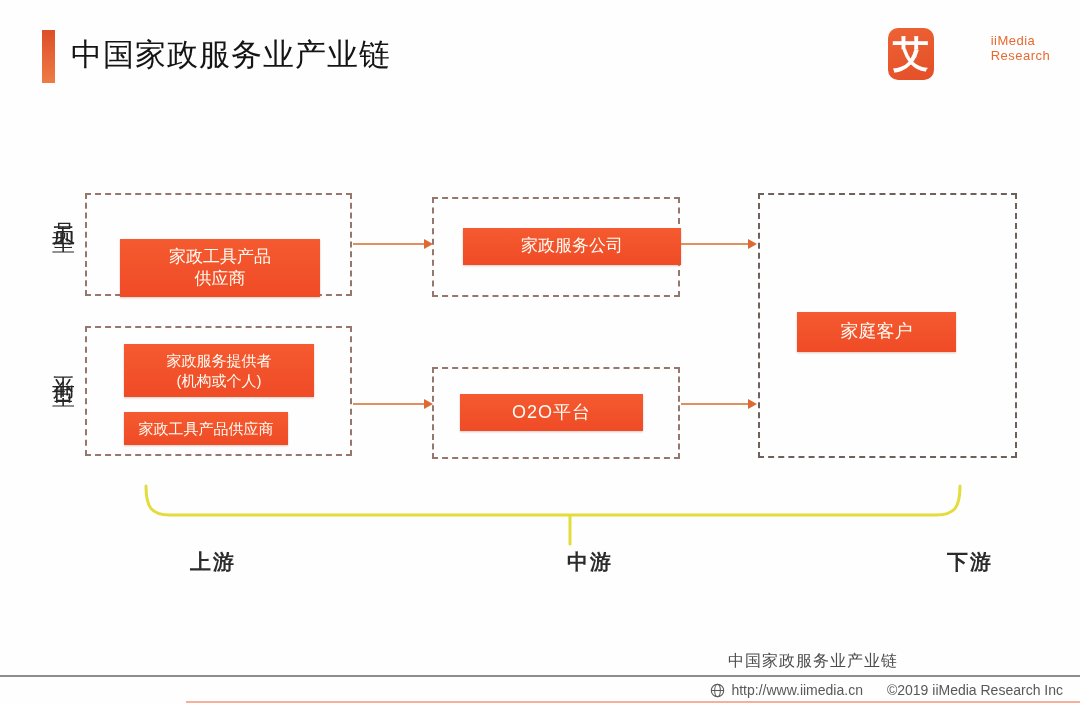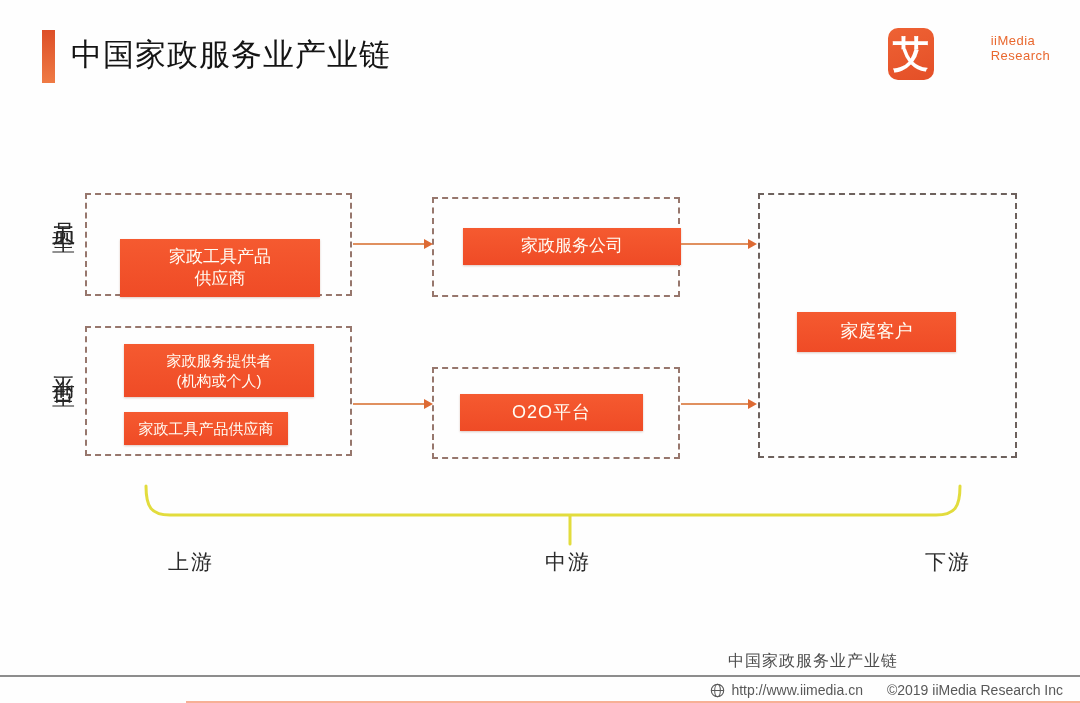--- a/index.html
+++ b/index.html
@@ -77,22 +77,22 @@
   #node-provider      { left: 124px; top: 344px; width: 190px; height: 53px; font-size: 15px; }
   #node-tool-supplier2{ left: 124px; top: 412px; width: 164px; height: 33px; font-size: 15px; }
 
   #box-plat-mid       { left: 432px; top: 367px; width: 248px; height: 92px; }
   #node-o2o           { left: 460px; top: 394px; width: 183px; height: 37px; font-size: 18px; letter-spacing: 1px; }
 
   .overlay-svg { position: absolute; left: 0; top: 0; width: 1080px; height: 703px; pointer-events: none; }
 
   .stage-label {
     position: absolute; top: 548px;
-    font-size: 21px; color: #2b2b2b; font-weight: 400;
-    letter-spacing: 2px; width: 90px; text-align: center;
+    font-size: 21px; color: #2b2b2b; font-weight: 700;
+    letter-spacing: 2px; width: 90px; text-align: right;
   }
   #stage-up   { left: 146px; }
   #stage-mid  { left: 523px; }
   #stage-down { left: 903px; }
 
   
   .source-note {
     position: absolute; left: 728px; top: 651px;
     font-size: 16px; color: #4c4c4c; letter-spacing: 1px;
   }

